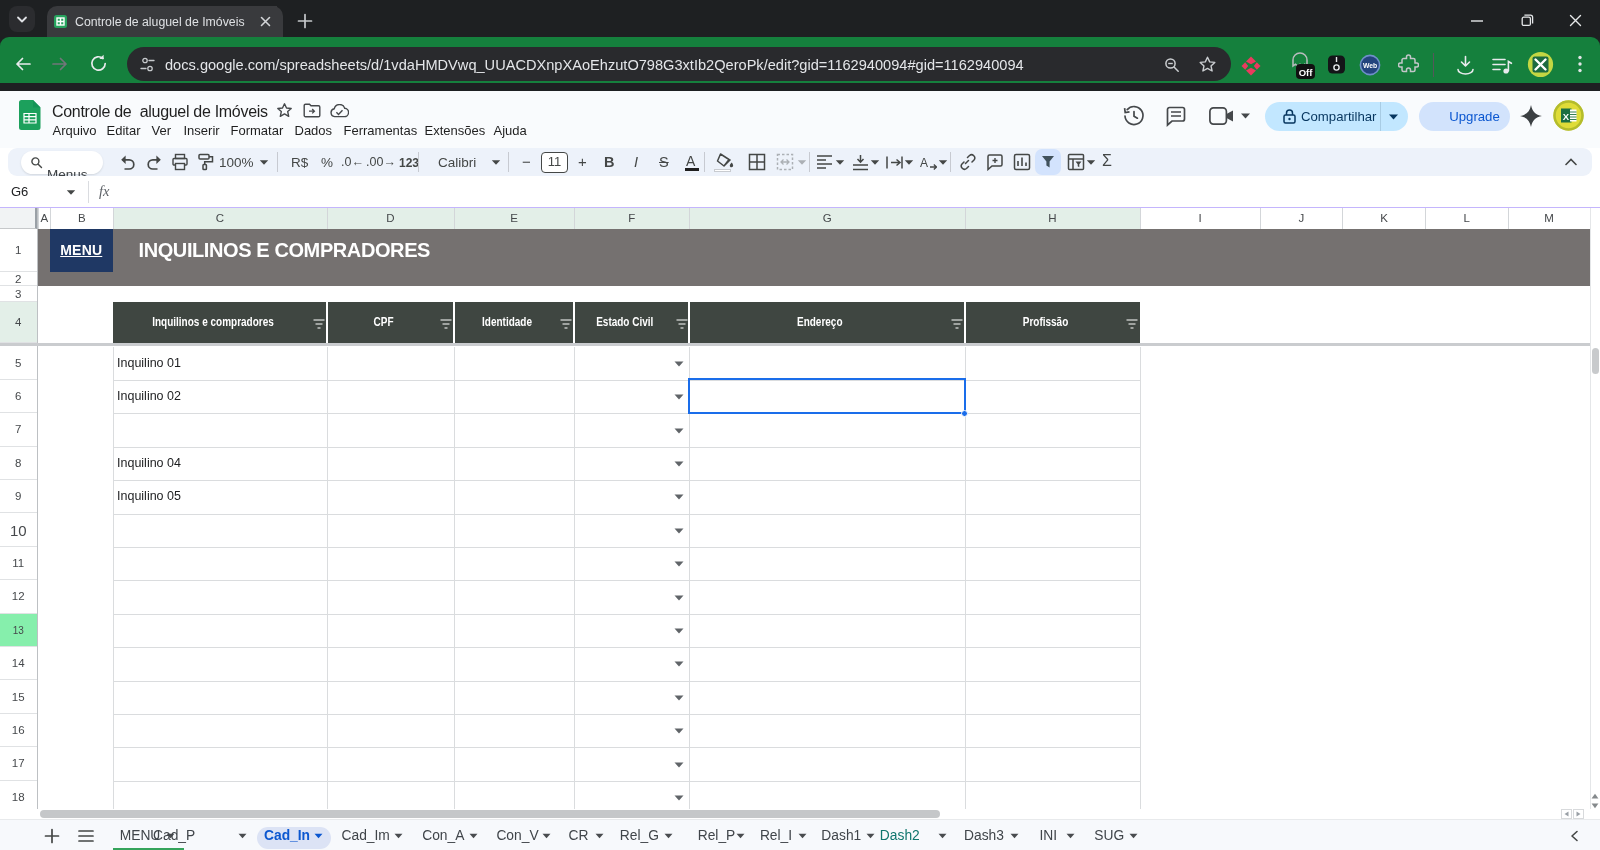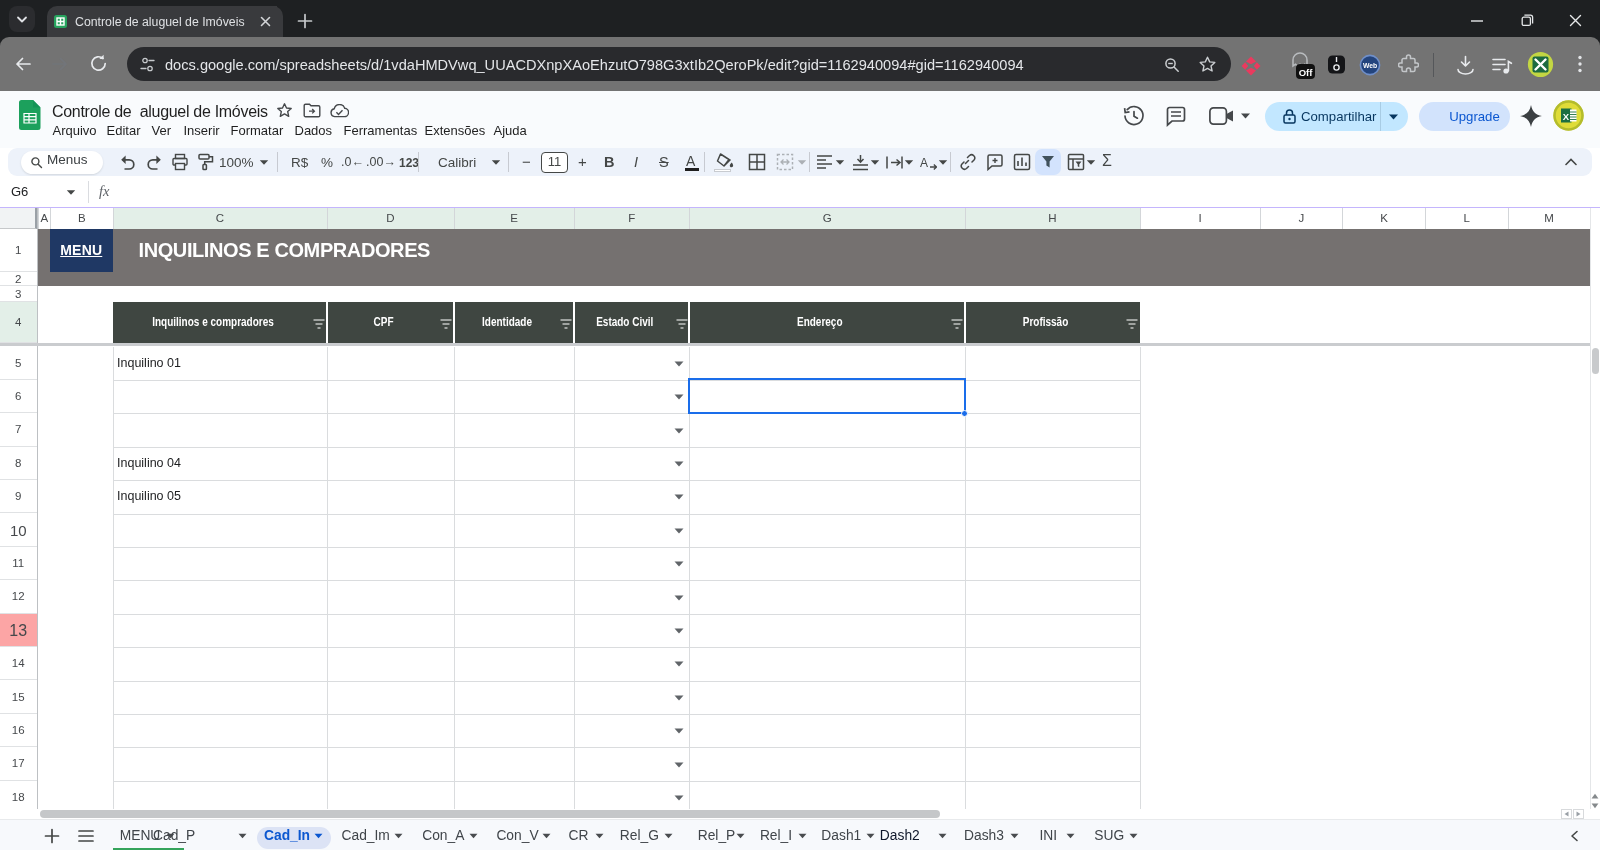--- a/index.html
+++ b/index.html
@@ -51,21 +51,21 @@
         <rect x="4.2" y="5.2" width="8.2" height="8.2" rx="1.5" fill="none" stroke="#e6e8ea" stroke-width="1.3"></rect>
         <path d="M6.4 3.2 h6.2 a2 2 0 0 1 2 2 v6.2" fill="none" stroke="#e6e8ea" stroke-width="1.3"></path>
       </svg>
     </div>
   <div class="abs" style="left:1567px;top:12px;">
       <svg width="17" height="17" viewBox="0 0 17 17">
         <path d="M3.5 3.5 L13.5 13.5 M13.5 3.5 L3.5 13.5" stroke="#e6e8ea" stroke-width="1.4" stroke-linecap="round"></path>
       </svg>
     </div>
 
-  <div class="abs" id="ctoolbar" style="left:0;top:37px;width:1600px;height:54px;background:#737373;border-radius:9px 9px 0 0;">
+  <div class="abs" id="ctoolbar" style="left:0;top:37px;width:1600px;height:46px;background:#15803d;border-radius:9px 9px 0 0;">
     <svg class="abs" style="left:13px;top:17px;position:absolute" width="20" height="20" viewBox="0 0 20 20">
         <path d="M17 10 H4 M9.5 4.5 L4 10 L9.5 15.5" stroke="#e8eaed" stroke-width="1.7" fill="none" stroke-linecap="round" stroke-linejoin="round"></path>
       </svg>
     <svg class="abs" style="left:50px;top:17px;position:absolute" width="20" height="20" viewBox="0 0 20 20">
         <path d="M3 10 H16 M10.5 4.5 L16 10 L10.5 15.5" stroke="#72757a" stroke-width="1.7" fill="none" stroke-linecap="round" stroke-linejoin="round"></path>
       </svg>
     <svg class="abs" style="left:88px;top:16px;position:absolute" width="21" height="21" viewBox="0 0 21 21">
         <path d="M17.2 10.5 a6.7 6.7 0 1 1 -2.2 -5" fill="none" stroke="#e8eaed" stroke-width="1.7" stroke-linecap="round"></path>
         <path d="M15.6 1.8 L15.6 6 L11.3 6 Z" fill="#e8eaed"></path>
       </svg>
@@ -213,21 +213,21 @@
       <text x="13" y="19.5" font-size="9.5" font-weight="bold" fill="#fff" text-anchor="middle" font-family="Liberation Sans">X</text>
     </svg>
 </div>
 
 <div class="abs" id="stoolbar" style="left:8px;top:148px;width:1584px;height:28px;background:#edf2fa;border-radius:9px;color:#444746;">
   <div class="abs" style="left:13px;top:2.5px;width:82px;height:23px;border-radius:12px;background:#fff;box-shadow:0 1px 2px rgba(60,64,67,.15);"></div>
   <svg class="abs" style="left:22px;top:8px;position:absolute" width="13" height="13" viewBox="0 0 13 13">
       <circle cx="5.4" cy="5.4" r="3.5" fill="none" stroke="#444746" stroke-width="1.4"></circle>
       <path d="M8.2 8.2 L11.5 11.5" stroke="#444746" stroke-width="1.4" stroke-linecap="round"></path>
     </svg>
-  <div class="abs" style="left:39px;top:4px;font-size:13.5px;color:#3c4043;">Menus</div>
+  <div class="abs" style="left:39px;top:19px;font-size:13.5px;color:#3c4043;">Menus</div>
   <svg class="abs" style="left:110px;top:5px;position:absolute" width="18" height="18" viewBox="0 0 18 18">
       <path d="M4.5 6.8 H11.2 a4.6 4.6 0 0 1 0 9.2 H6.5" fill="none" stroke="#444746" stroke-width="1.7"></path>
       <path d="M7.6 2.6 L3.2 6.8 L7.6 11 Z" fill="#444746"></path>
     </svg>
   <svg class="abs" style="left:138px;top:5px;position:absolute" width="18" height="18" viewBox="0 0 18 18">
       <path d="M13.5 6.8 H6.8 a4.6 4.6 0 0 0 0 9.2 H11.5" fill="none" stroke="#444746" stroke-width="1.7"></path>
       <path d="M10.4 2.6 L14.8 6.8 L10.4 11 Z" fill="#444746"></path>
     </svg>
   <svg class="abs" style="left:163px;top:5px;position:absolute" width="18" height="18" viewBox="0 0 18 18">
       <rect x="4.5" y="1.5" width="9" height="4" fill="none" stroke="#444746" stroke-width="1.4"></rect>
@@ -367,21 +367,21 @@
 <div class="abs" style="left:0;top:78.1px;width:36.5px;height:16.200000000000003px;background:#fff;border-bottom:1px solid #e0e2e4;text-align:center;font-size:11.5px;color:#45484b;line-height:16.200000000000003px;">3</div>
 <div class="abs" style="left:0;top:94.3px;width:36.5px;height:40.7px;background:#e3efe8;border-bottom:1px solid #e0e2e4;text-align:center;font-size:11.5px;color:#45484b;line-height:40.7px;">4</div>
 <div class="abs" style="left:0;top:138.5px;width:36.5px;height:33.400000000000006px;background:#fff;border-bottom:1px solid #e0e2e4;text-align:center;font-size:11.5px;color:#45484b;line-height:33.400000000000006px;">5</div>
 <div class="abs" style="left:0;top:171.9px;width:36.5px;height:33.400000000000006px;background:#fff;border-bottom:1px solid #e0e2e4;text-align:center;font-size:11.5px;color:#45484b;line-height:33.400000000000006px;">6</div>
 <div class="abs" style="left:0;top:205.3px;width:36.5px;height:33.400000000000006px;background:#fff;border-bottom:1px solid #e0e2e4;text-align:center;font-size:11.5px;color:#45484b;line-height:33.400000000000006px;">7</div>
 <div class="abs" style="left:0;top:238.7px;width:36.5px;height:33.39999999999998px;background:#fff;border-bottom:1px solid #e0e2e4;text-align:center;font-size:11.5px;color:#45484b;line-height:33.39999999999998px;">8</div>
 <div class="abs" style="left:0;top:272.1px;width:36.5px;height:33.39999999999998px;background:#fff;border-bottom:1px solid #e0e2e4;text-align:center;font-size:11.5px;color:#45484b;line-height:33.39999999999998px;">9</div>
 <div class="abs" style="left:0;top:305.5px;width:36.5px;height:33.39999999999998px;background:#fff;border-bottom:1px solid #e0e2e4;text-align:center;font-size:15px;color:#45484b;line-height:33.39999999999998px;">10</div>
 <div class="abs" style="left:0;top:338.9px;width:36.5px;height:33.39999999999998px;background:#fff;border-bottom:1px solid #e0e2e4;text-align:center;font-size:11.5px;color:#45484b;line-height:33.39999999999998px;">11</div>
 <div class="abs" style="left:0;top:372.29999999999995px;width:36.5px;height:33.39999999999998px;background:#fff;border-bottom:1px solid #e0e2e4;text-align:center;font-size:11.5px;color:#45484b;line-height:33.39999999999998px;">12</div>
-<div class="abs" style="left:0;top:405.7px;width:36.5px;height:33.39999999999998px;background:#fca5a5;border-bottom:1px solid #e0e2e4;text-align:center;font-size:16px;color:#45484b;line-height:33.39999999999998px;">13</div>
+<div class="abs" style="left:0;top:405.7px;width:36.5px;height:33.39999999999998px;background:#86efac;border-bottom:1px solid #e0e2e4;text-align:center;font-size:10px;color:#45484b;line-height:33.39999999999998px;">13</div>
 <div class="abs" style="left:0;top:439.09999999999997px;width:36.5px;height:33.39999999999998px;background:#fff;border-bottom:1px solid #e0e2e4;text-align:center;font-size:11.5px;color:#45484b;line-height:33.39999999999998px;">14</div>
 <div class="abs" style="left:0;top:472.5px;width:36.5px;height:33.39999999999998px;background:#fff;border-bottom:1px solid #e0e2e4;text-align:center;font-size:11.5px;color:#45484b;line-height:33.39999999999998px;">15</div>
 <div class="abs" style="left:0;top:505.9px;width:36.5px;height:33.39999999999998px;background:#fff;border-bottom:1px solid #e0e2e4;text-align:center;font-size:11.5px;color:#45484b;line-height:33.39999999999998px;">16</div>
 <div class="abs" style="left:0;top:539.3px;width:36.5px;height:33.39999999999998px;background:#fff;border-bottom:1px solid #e0e2e4;text-align:center;font-size:11.5px;color:#45484b;line-height:33.39999999999998px;">17</div>
 <div class="abs" style="left:0;top:572.7px;width:36.5px;height:33.39999999999998px;background:#fff;border-bottom:1px solid #e0e2e4;text-align:center;font-size:11.5px;color:#45484b;line-height:33.39999999999998px;">18</div>
 <div class="abs" style="left:36.5px;top:0;width:1px;height:601px;background:#bdc0c3;"></div>
 <div class="abs" style="left:37.5px;top:21px;width:1552px;height:57.1px;background:#757170;"></div>
 <div class="abs" style="left:50px;top:21px;width:62.5px;height:42.8px;background:#1f3864;"></div>
 <div class="abs" style="left:50px;top:21px;width:62.5px;height:42.8px;text-align:center;line-height:42.8px;"><span style="color:#fff;font-weight:bold;font-size:14px;text-decoration:underline;letter-spacing:0.2px;">MENU</span></div>
 <div class="abs" style="left:138.5px;top:21px;width:1400px;height:42.8px;line-height:42.8px;color:#fff;font-weight:bold;font-size:20px;letter-spacing:-0.4px;">INQUILINOS E COMPRADORES</div>
@@ -430,20 +430,21 @@
 <div class="abs" style="left:112.5px;top:305.5px;width:1027px;height:1px;background:#dadcde;"></div>
 <div class="abs" style="left:112.5px;top:338.9px;width:1027px;height:1px;background:#dadcde;"></div>
 <div class="abs" style="left:112.5px;top:372.29999999999995px;width:1027px;height:1px;background:#dadcde;"></div>
 <div class="abs" style="left:112.5px;top:405.7px;width:1027px;height:1px;background:#dadcde;"></div>
 <div class="abs" style="left:112.5px;top:439.09999999999997px;width:1027px;height:1px;background:#dadcde;"></div>
 <div class="abs" style="left:112.5px;top:472.5px;width:1027px;height:1px;background:#dadcde;"></div>
 <div class="abs" style="left:112.5px;top:505.9px;width:1027px;height:1px;background:#dadcde;"></div>
 <div class="abs" style="left:112.5px;top:539.3px;width:1027px;height:1px;background:#dadcde;"></div>
 <div class="abs" style="left:112.5px;top:572.7px;width:1027px;height:1px;background:#dadcde;"></div>
 <div class="abs" style="left:117px;top:138.5px;width:200px;height:33.4px;line-height:33.4px;font-size:12.5px;color:#1c1d1f;">Inquilino 01</div>
+<div class="abs" style="left:117px;top:171.9px;width:200px;height:33.4px;line-height:33.4px;font-size:12.5px;color:#1c1d1f;">Inquilino 02</div>
 <div class="abs" style="left:117px;top:238.7px;width:200px;height:33.4px;line-height:33.4px;font-size:12.5px;color:#1c1d1f;">Inquilino 04</div>
 <div class="abs" style="left:117px;top:272.1px;width:200px;height:33.4px;line-height:33.4px;font-size:12.5px;color:#1c1d1f;">Inquilino 05</div>
 <svg class="abs" style="left:674px;top:152.7px;position:absolute" width="10" height="6" viewBox="0 0 10 6">
       <path d="M0.5 0.5 H9.5 L5 5.5 Z" fill="#606468"></path>
     </svg>
 <svg class="abs" style="left:674px;top:186.1px;position:absolute" width="10" height="6" viewBox="0 0 10 6">
       <path d="M0.5 0.5 H9.5 L5 5.5 Z" fill="#606468"></path>
     </svg>
 <svg class="abs" style="left:674px;top:219.5px;position:absolute" width="10" height="6" viewBox="0 0 10 6">
       <path d="M0.5 0.5 H9.5 L5 5.5 Z" fill="#606468"></path>
@@ -550,21 +551,21 @@
       <path d="M0.5 0.8 L4.5 5.2 L8.5 0.8 Z" fill="#494c4f"></path>
     </svg>
 <div class="abs" style="left:716px;top:8px;width:120px;text-align:center;font-size:13.8px;font-weight:500;color:#40454a;">Rel_I</div>
 <svg class="abs" style="left:797.5px;top:13px;position:absolute" width="9" height="6" viewBox="0 0 9 6">
       <path d="M0.5 0.8 L4.5 5.2 L8.5 0.8 Z" fill="#494c4f"></path>
     </svg>
 <div class="abs" style="left:781.3px;top:8px;width:120px;text-align:center;font-size:13.8px;font-weight:500;color:#40454a;">Dash1</div>
 <svg class="abs" style="left:865.5px;top:13px;position:absolute" width="9" height="6" viewBox="0 0 9 6">
       <path d="M0.5 0.8 L4.5 5.2 L8.5 0.8 Z" fill="#494c4f"></path>
     </svg>
-<div class="abs" style="left:851.8px;top:8px;width:96px;text-align:center;font-size:13.8px;font-weight:500;color:#0f172a;">Dash2</div>
+<div class="abs" style="left:851.8px;top:8px;width:96px;text-align:center;font-size:13.8px;font-weight:500;color:#0f766e;">Dash2</div>
 <svg class="abs" style="left:938.0px;top:13px;position:absolute" width="9" height="6" viewBox="0 0 9 6">
       <path d="M0.5 0.8 L4.5 5.2 L8.5 0.8 Z" fill="#494c4f"></path>
     </svg>
 <div class="abs" style="left:924px;top:8px;width:120px;text-align:center;font-size:13.8px;font-weight:500;color:#40454a;">Dash3</div>
 <svg class="abs" style="left:1009.5px;top:13px;position:absolute" width="9" height="6" viewBox="0 0 9 6">
       <path d="M0.5 0.8 L4.5 5.2 L8.5 0.8 Z" fill="#494c4f"></path>
     </svg>
 <div class="abs" style="left:988.3px;top:8px;width:120px;text-align:center;font-size:13.8px;font-weight:500;color:#40454a;">INI</div>
 <svg class="abs" style="left:1065.5px;top:13px;position:absolute" width="9" height="6" viewBox="0 0 9 6">
       <path d="M0.5 0.8 L4.5 5.2 L8.5 0.8 Z" fill="#494c4f"></path>

